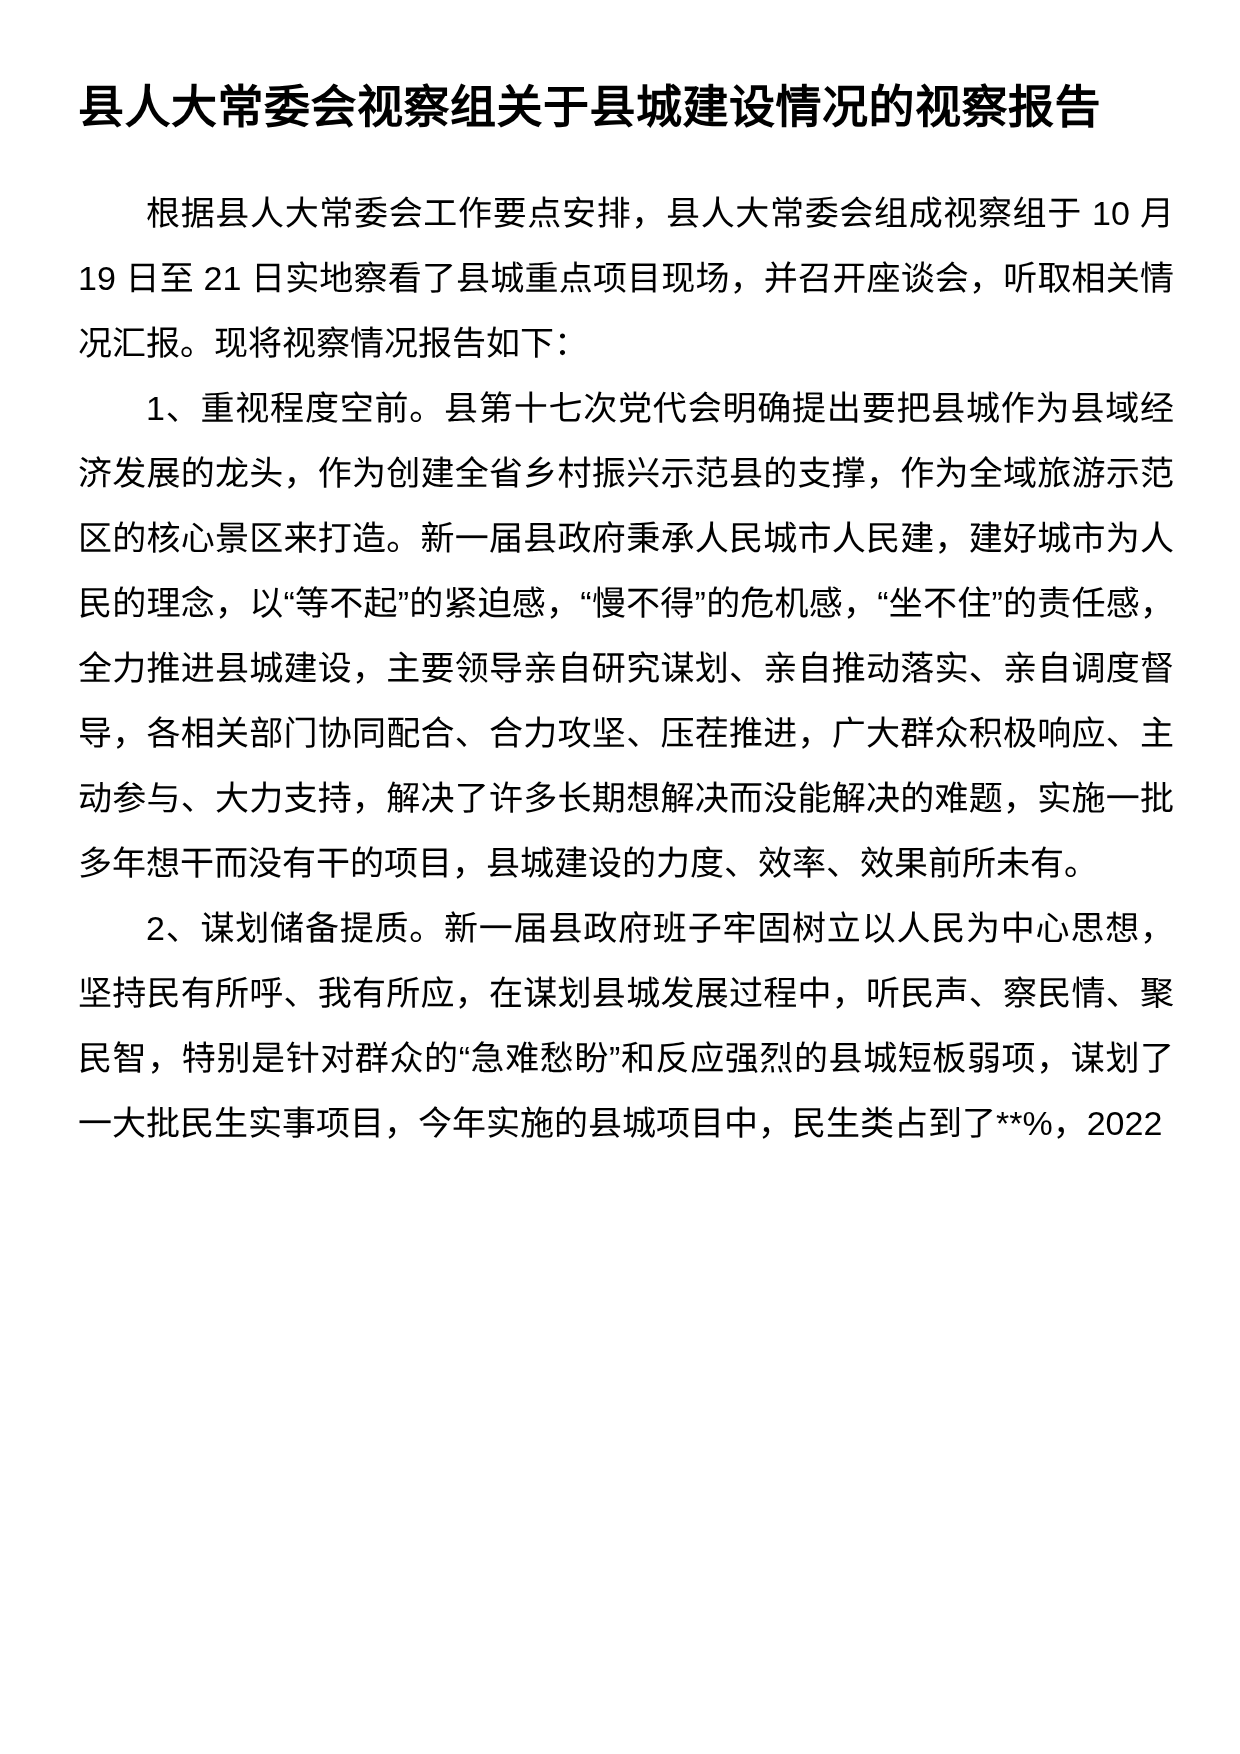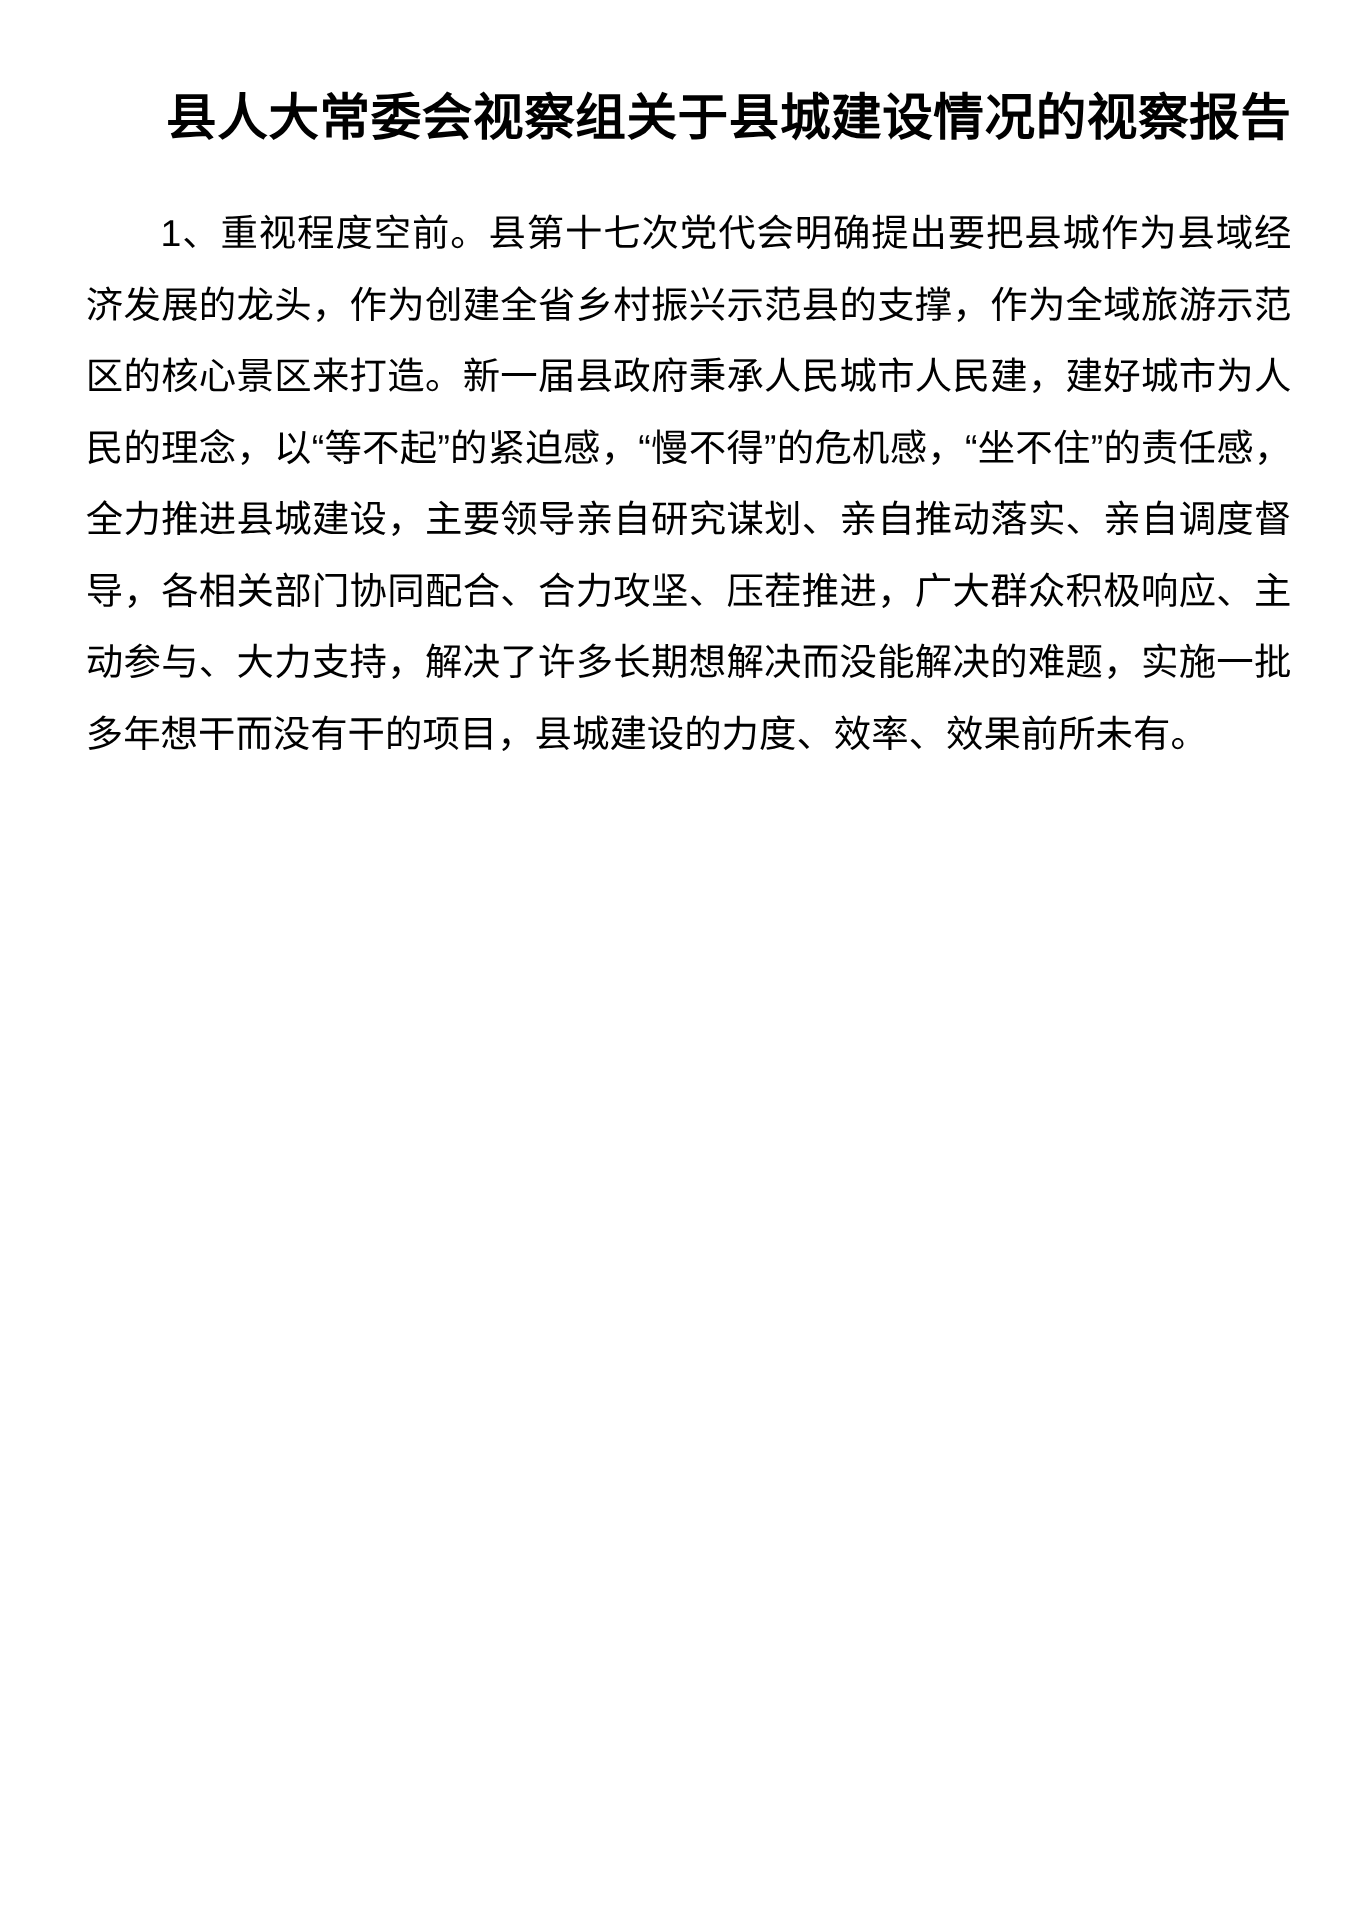--- a/index.html
+++ b/index.html
@@ -14,21 +14,21 @@
     background: #ffffff;
     color: #000000;
     font-family: "Liberation Sans", sans-serif;
     box-sizing: border-box;
     padding: 74px 66px 0 78px;
     overflow: hidden;
   }
   .doc-title {
     font-size: 46px;
     font-weight: 700;
-    text-align: right;
+    text-align: left;
     line-height: 66px;
     margin: 0 0 41px 0;
     letter-spacing: 0.5px;
   }
   .para {
     font-size: 34px;
     font-weight: 400;
     line-height: 65px;
     margin: 0;
     text-align: justify;
@@ -44,19 +44,21 @@
     margin-top: 29px;
   }
 </style>
 </head>
 <body>
 
 <div class="page">
 
   <h1 class="doc-title">县人大常委会视察组关于县城建设情况的视察报告</h1>
 
+  <p class="para">根据县人大常委会工作要点安排，县人大常委会组成视察组于 10 月 19 日至 21 日实地察看了县城重点项目现场，并召开座谈会，听取相关情况汇报。现将视察情况报告如下：</p>
 
 
 
   <p class="para"><span class="lead">1、重视程度空前。</span><span>县第十七次党代会明确提出要把县城作为县域经济发展的龙头，作为创建全省乡村振兴示范县的支撑，作为全域旅游示范区的核心景区来打造。新一届县政府秉承人民城市人民建，建好城市为人民的理念，以“等不起”的紧迫感，“慢不得”的危机感，“坐不住”的责任感，全力推进县城建设，主要领导亲自研究谋划、亲自推动落实、亲自调度督导，各相关部门协同配合、合力攻坚、压茬推进，广大群众积极响应、主动参与、大力支持，解决了许多长期想解决而没能解决的难题，实施一批多年想干而没有干的项目，县城建设的力度、效率、效果前所未有。</span></p>
 
+  <p class="para"><span class="lead">2、谋划储备提质。</span><span>新一届县政府班子牢固树立以人民为中心思想，坚持民有所呼、我有所应，在谋划县城发展过程中，听民声、察民情、聚民智，特别是针对群众的“急难愁盼”和反应强烈的县城短板弱项，谋划了一大批民生实事项目，今年实施的县城项目中，民生类占到了**%，2022</span></p>
 
 </div>
 
 </body></html>

